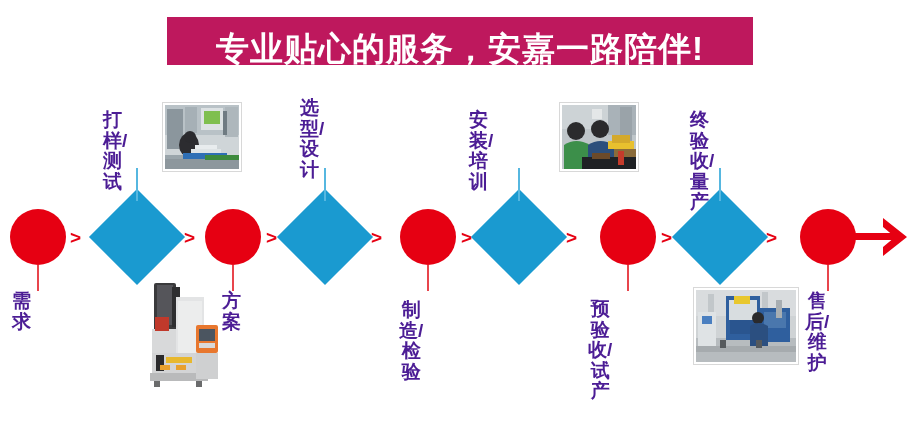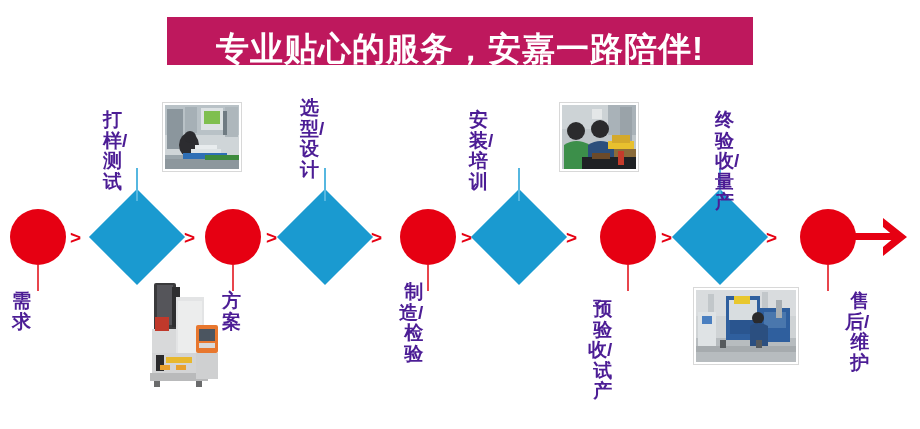--- a/index.html
+++ b/index.html
@@ -79,21 +79,21 @@
   .label {
     position: absolute;
     color: #4c1d95;
     font-size: 19px;
     font-weight: bold;
     line-height: 1.08;
     white-space: pre-line;
     text-align: left;
   }
   .label.below {
-    text-align: right;
+    text-align: center;
   }
 
   
   .chevron {
     position: absolute;
     color: #e60012;
     font-size: 19px;
     font-weight: bold;
     line-height: 1;
   }
@@ -158,21 +158,21 @@
     <div class="stem-up" style="left:324px; top:168px; height:33px;"></div>
     <div class="label" style="left:300px; top:98px;">选型/
 设计</div>
   </div>
 
   <div class="chevron" style="left:371px; top:228px;">&gt;</div>
 
   <div class="node">
     <div class="circle-shape" style="left:400px; top:209px; width:56px; height:56px;"></div>
     <div class="stem-down" style="left:427px; top:265px; height:26px;"></div>
-    <div class="label below" style="left:399px; top:282px;">制造/
+    <div class="label below" style="left:399px; top:300px;">制造/
 检验</div>
   </div>
 
   <div class="chevron" style="left:461px; top:228px;">&gt;</div>
 
   <div class="node">
     <div class="diamond-shape" style="left:485px; top:203px; width:68px; height:68px;"></div>
     <div class="stem-up" style="left:518px; top:168px; height:33px;"></div>
     <div class="label" style="left:469px; top:110px;">安装/
 培训</div>
@@ -185,30 +185,30 @@
     <div class="stem-down" style="left:627px; top:265px; height:26px;"></div>
     <div class="label below" style="left:588px; top:299px;">预验收/
 试产</div>
   </div>
 
   <div class="chevron" style="left:661px; top:228px;">&gt;</div>
 
   <div class="node">
     <div class="diamond-shape" style="left:686px; top:203px; width:68px; height:68px;"></div>
     <div class="stem-up" style="left:719px; top:168px; height:33px;"></div>
-    <div class="label" style="left:690px; top:110px;margin-left:25px;">终验收/
+    <div class="label" style="left:690px; top:110px;">终验收/
 量产</div>
   </div>
 
   <div class="chevron" style="left:766px; top:228px;">&gt;</div>
 
   <div class="node">
     <div class="circle-shape" style="left:800px; top:209px; width:56px; height:56px;"></div>
     <div class="stem-down" style="left:827px; top:265px; height:26px;"></div>
-    <div class="label below" style="left:805px; top:291px;margin-left:40px;">售后/
+    <div class="label below" style="left:805px; top:291px;">售后/
 维护</div>
   </div>
 
   <svg id="final-arrow" viewBox="0 0 62 46">
     <rect x="0" y="19" width="50" height="7" fill="#e60012"></rect>
     <polygon points="38,4 62,23 38,42 38,33 50,23 38,13" fill="#e60012"></polygon>
   </svg>
 
 </div>
 

